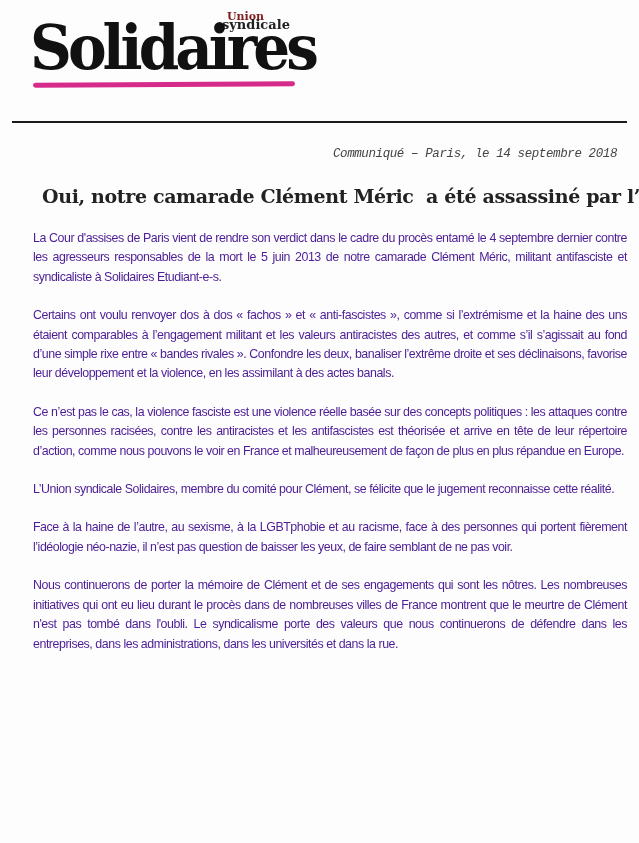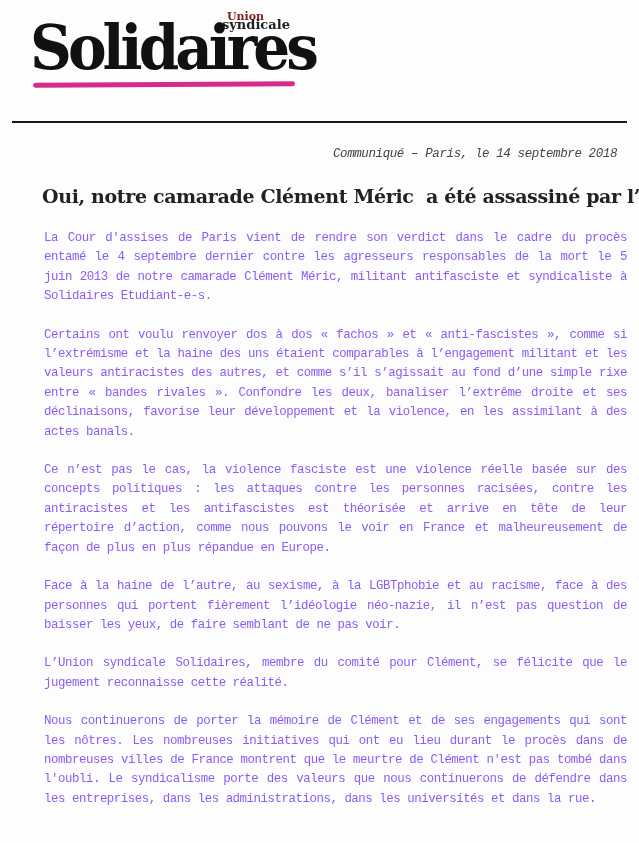--- a/index.html
+++ b/index.html
@@ -95,27 +95,27 @@
       letter-spacing: -0.35px;
       white-space: pre;
     }
     .body-text {
       position: absolute;
       left: 32px;
       top: 229px;
       width: 595px;
     }
     .para {
-      font-family: Liberation Mono, monospace;
+      font-family: Liberation Sans, sans-serif;
       font-size: 12.4px;
       line-height: 19.4px;
       text-align: justify;
-      color: #8b5cf6;
+      color: #4c1d95;
       letter-spacing: -0.45px;
-      margin: 0 0 19px 12px;
+      margin: 0 0 19px 1px;
     }
   </style>
 </head>
 <body>
 
 <div class="logo">
   <div class="logo-union">Union</div>
   <div class="logo-syndicale">syndicale</div>
   <div class="logo-main">Solidaires</div>
   <div class="logo-underline" style="background: rgb(214, 43, 138);"></div>
@@ -124,16 +124,16 @@
 <div class="rule"></div>
 
 <div class="dateline">Communiqué – Paris, le 14 septembre 2018</div>
 
 <div class="title">Oui, notre camarade Clément Méric  a été assassiné par l’extrême droite</div>
 
 <div class="body-text">
   <p class="para">La Cour d'assises de Paris vient de rendre son verdict dans le cadre du procès entamé le 4 septembre dernier contre les agresseurs responsables de la mort le 5 juin 2013 de notre camarade Clément Méric, militant antifasciste et syndicaliste à Solidaires Etudiant-e-s.</p>
   <p class="para">Certains ont voulu renvoyer dos à dos « fachos » et « anti-fascistes », comme si l’extrémisme et la haine des uns étaient comparables à l’engagement militant et les valeurs antiracistes des autres, et comme s’il s’agissait au fond d’une simple rixe entre « bandes rivales ». Confondre les deux, banaliser l’extrême droite et ses déclinaisons, favorise leur développement et la violence, en les assimilant à des actes banals.</p>
   <p class="para">Ce n’est pas le cas, la violence fasciste est une violence réelle basée sur des concepts politiques : les attaques contre les personnes racisées, contre les antiracistes et les antifascistes est théorisée et arrive en tête de leur répertoire d’action, comme nous pouvons le voir en France et malheureusement de façon de plus en plus répandue en Europe.</p>
+  <p class="para">L’Union syndicale Solidaires, membre du comité pour Clément, se félicite que le jugement reconnaisse cette réalité.</p>
   <p class="para">Face à la haine de l’autre, au sexisme, à la LGBTphobie et au racisme, face à des personnes qui portent fièrement l’idéologie néo-nazie, il n’est pas question de baisser les yeux, de faire semblant de ne pas voir.</p>
-  <p class="para">L’Union syndicale Solidaires, membre du comité pour Clément, se félicite que le jugement reconnaisse cette réalité.</p>
   <p class="para">Nous continuerons de porter la mémoire de Clément et de ses engagements qui sont les nôtres. Les nombreuses initiatives qui ont eu lieu durant le procès dans de nombreuses villes de France montrent que le meurtre de Clément n'est pas tombé dans l'oubli. Le syndicalisme porte des valeurs que nous continuerons de défendre dans les entreprises, dans les administrations, dans les universités et dans la rue.</p>
 </div>
 
 </body></html>

